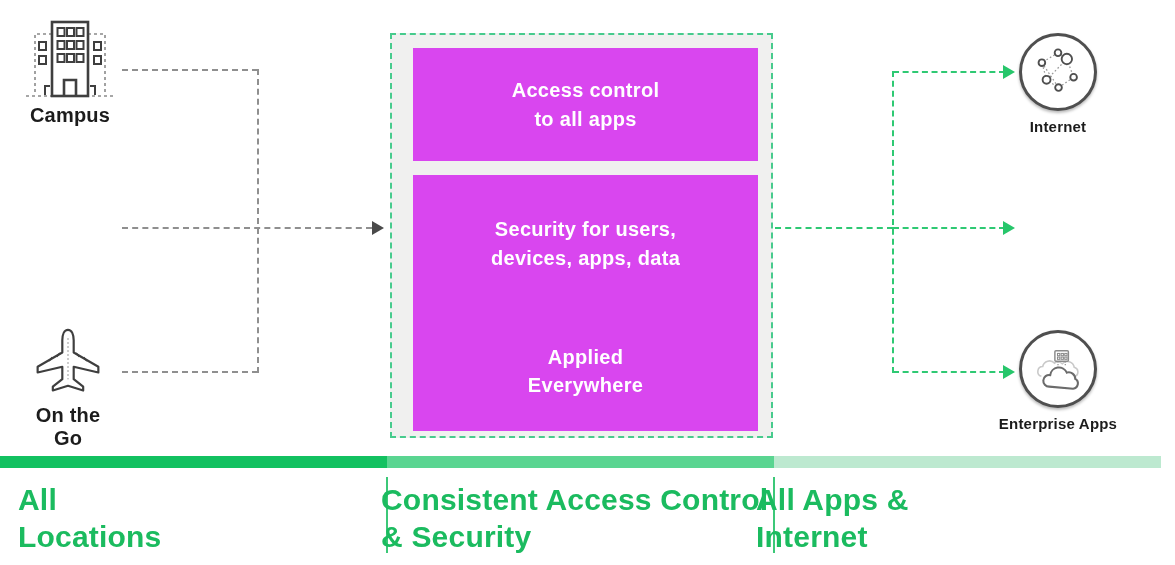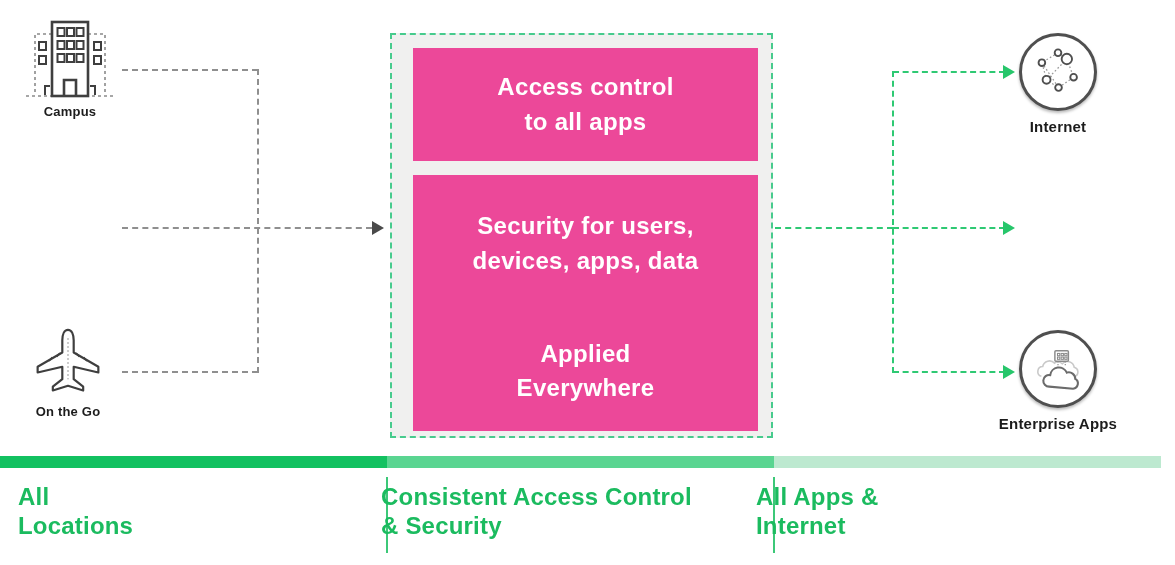--- a/index.html
+++ b/index.html
@@ -3,52 +3,52 @@
 <meta charset="utf-8">
 <style>
   html,body{margin:0;padding:0;background:#ffffff;}
   .stage{
     position:relative;width:1175px;height:565px;background:#ffffff;
     font-family:"Liberation Sans","DejaVu Sans",sans-serif;overflow:hidden;
   }
   
   .node{position:absolute;text-align:center;}
   .node .ic{display:block;margin:0 auto;}
-  .node .lbl{margin-top:4px;font-size:13px;font-weight:700;color:#1c1c1c;letter-spacing:.2px;}
+  .node .lbl{margin-top:4px;font-size:20px;font-weight:700;color:#1c1c1c;letter-spacing:.2px;}
   
   .hline{position:absolute;height:0;border-top:2px dashed #8f8f8f;}
   .vline{position:absolute;width:0;border-left:2px dashed #8f8f8f;}
   .hline.green,.vline.green{border-color:#2ec973;}
   .arrow{position:absolute;width:0;height:0;border-top:7px solid transparent;border-bottom:7px solid transparent;}
   .arrow.gray{border-left:12px solid #4a4a4a;}
   .arrow.green{border-left:12px solid #27c66b;}
   
   .pipeline{
     position:absolute;left:390px;top:33px;width:383px;height:405px;
     background:#f0f0ef;border:2px dashed #47cb8d;box-sizing:border-box;
   }
   .gbox{
-    position:absolute;left:413px;width:345px;background:#ec4899;
+    position:absolute;left:413px;width:345px;background:#d946ef;
     display:flex;align-items:center;justify-content:center;text-align:center;
-    color:#ffffff;font-size:24px;font-weight:700;line-height:1.42;letter-spacing:.3px;
+    color:#ffffff;font-size:20px;font-weight:700;line-height:1.42;letter-spacing:.3px;
     white-space:pre-line;
   }
   
   .dest{position:absolute;width:140px;text-align:center;}
   .dest .circle{
     width:78px;height:78px;border:3px solid #4f4f4f;border-radius:50%;
     background:#fff;margin:0 auto;display:flex;align-items:center;justify-content:center;
     box-shadow:0 2px 3px rgba(0,0,0,.28);box-sizing:border-box;
   }
   .dest .lbl{margin-top:7px;font-size:15px;font-weight:700;color:#1c1c1c;letter-spacing:.2px;}
   
   .barseg{position:absolute;top:456px;height:12px;}
   .fdivider{position:absolute;top:477px;height:76px;width:2px;background:#3cc878;}
   .flabel{
-    position:absolute;top:482px;font-size:24px;font-weight:700;color:#1bbb5f;
+    position:absolute;top:482px;font-size:30px;font-weight:700;color:#1bbb5f;
     line-height:1.22;letter-spacing:.2px;white-space:pre-line;
   }
 </style>
 </head>
 <body>
 
 <div class="stage">
 
   <div class="node" style="left:22px;top:18px;width:96px;">
     <svg class="ic" width="92" height="82" viewBox="0 0 92 82">

